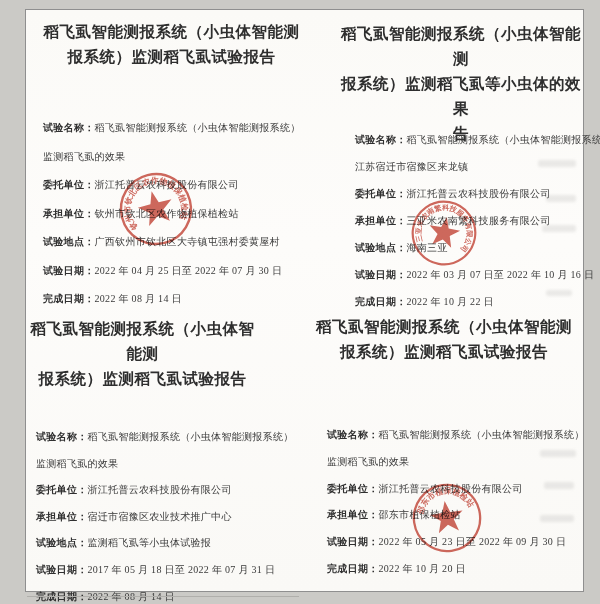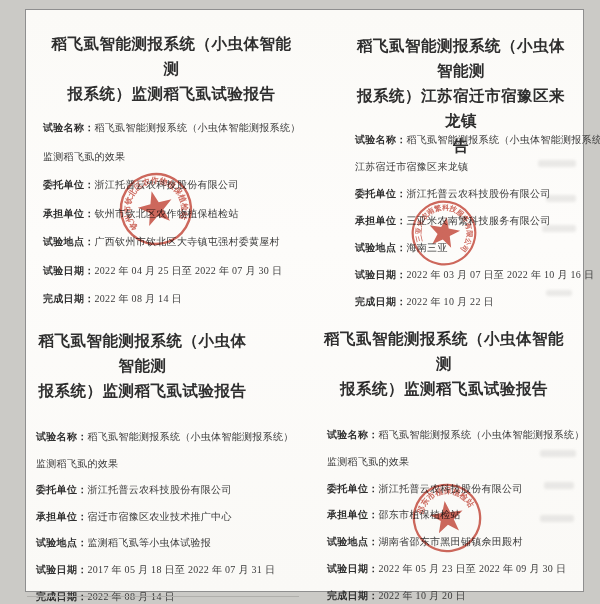--- a/index.html
+++ b/index.html
@@ -6,21 +6,21 @@
     font-family:"Liberation Serif","DejaVu Serif",serif;background:#cfcecb;}
   .scan{position:absolute;inset:0;background:#cbcac6;}
   .page{position:absolute;left:25px;top:9px;width:557px;height:581px;
     background:#fcfbf8;border:1px solid #8f8f8f;
     background-image:linear-gradient(180deg,#fbfaf7 0%,#fdfcfa 40%,#faf9f6 100%);}
   .quad{position:absolute;}
   .q1{left:0;top:0;width:279px;height:293px;}
   .q2{left:279px;top:0;width:278px;height:293px;}
   .q3{left:0;top:293px;width:279px;height:288px;}
   .q4{left:279px;top:293px;width:278px;height:288px;}
-  .title{position:absolute;left:0;right:0;margin:12px;text-align:center;
+  .title{position:absolute;left:0;right:0;margin:0;text-align:center;
     font-size:15.5px;font-weight:700;color:#2e2e2e;line-height:25px;letter-spacing:.5px;}
   .q1 .title{top:9px;padding-left:12px;}
   .q2 .title{top:11px;padding-left:34px;}
   .q3 .title{top:13px;padding-right:46px;}
   .q4 .title{top:11px;}
   .fields{position:absolute;right:2px;}
   .q1 .fields{left:17px;top:112px;}
   .q2 .fields{left:50px;top:124px;}
   .q3 .fields{left:10px;top:128px;}
   .q4 .fields{left:22px;top:126px;}
@@ -57,21 +57,21 @@
         <div class="row"><span class="lbl">承担单位：</span><span class="val">钦州市钦北区农作物植保植检站</span></div>
         <div class="row"><span class="lbl">试验地点：</span><span class="val">广西钦州市钦北区大寺镇屯强村委黄屋村</span></div>
         <div class="row"><span class="lbl">试验日期：</span><span class="val">2022 年 04 月 25 日至 2022 年 07 月 30 日</span></div>
         <div class="row"><span class="lbl">完成日期：</span><span class="val">2022 年 08 月 14 日</span></div>
       </div>
     </section>
 
     <section class="quad q2">
       <h2 class="title">
         <div>稻飞虱智能测报系统（小虫体智能测</div>
-        <div>报系统）江苏宿迁市宿豫区来龙镇</div>
+        <div>报系统）监测稻飞虱等小虫体的效果</div>
         <div>告</div>
       </h2>
       <div class="fields">
         <div class="row"><span class="lbl">试验名称：</span><span class="val">稻飞虱智能测报系统（小虫体智能测报系统）</span></div>
         <div class="row"><span class="lbl"></span><span class="val">江苏宿迁市宿豫区来龙镇</span></div>
         <div class="row"><span class="lbl">委托单位：</span><span class="val">浙江托普云农科技股份有限公司</span></div>
         <div class="row"><span class="lbl">承担单位：</span><span class="val">三亚米农南繁科技服务有限公司</span></div>
         <div class="row"><span class="lbl">试验地点：</span><span class="val">海南三亚</span></div>
         <div class="row"><span class="lbl">试验日期：</span><span class="val">2022 年 03 月 07 日至 2022 年 10 月 16 日</span></div>
         <div class="row"><span class="lbl">完成日期：</span><span class="val">2022 年 10 月 22 日</span></div>
@@ -97,21 +97,20 @@
     <section class="quad q4">
       <h2 class="title">
         <div>稻飞虱智能测报系统（小虫体智能测</div>
         <div>报系统）监测稻飞虱试验报告</div>
       </h2>
       <div class="fields">
         <div class="row"><span class="lbl">试验名称：</span><span class="val">稻飞虱智能测报系统（小虫体智能测报系统）</span></div>
         <div class="row"><span class="lbl"></span><span class="val">监测稻飞虱的效果</span></div>
         <div class="row"><span class="lbl">委托单位：</span><span class="val">浙江托普云农科技股份有限公司</span></div>
         <div class="row"><span class="lbl">承担单位：</span><span class="val">邵东市植保植检站</span></div>
-        <div class="row"><span class="lbl">试验地点：</span><span class="val">湖南省邵东市黑田铺镇佘田殿村</span></div>
         <div class="row"><span class="lbl">试验日期：</span><span class="val">2022 年 05 月 23 日至 2022 年 09 月 30 日</span></div>
         <div class="row"><span class="lbl">完成日期：</span><span class="val">2022 年 10 月 20 日</span></div>
       </div>
     </section>
 
     <svg class="stamp s1" viewBox="0 0 100 100">
       <circle cx="50" cy="50" r="46" fill="none" stroke="currentColor" stroke-width="3.2"></circle>
       <polygon points="50,26 55.6,42.2 72.8,42.6 59.1,53 64.1,69.4 50,59.6 35.9,69.4 40.9,53 27.2,42.6 44.4,42.2" fill="currentColor"></polygon>
       <defs>
           <path id="arc1" d="M 26,74 A 34 34 0 1 1 74,74" fill="none"></path>

